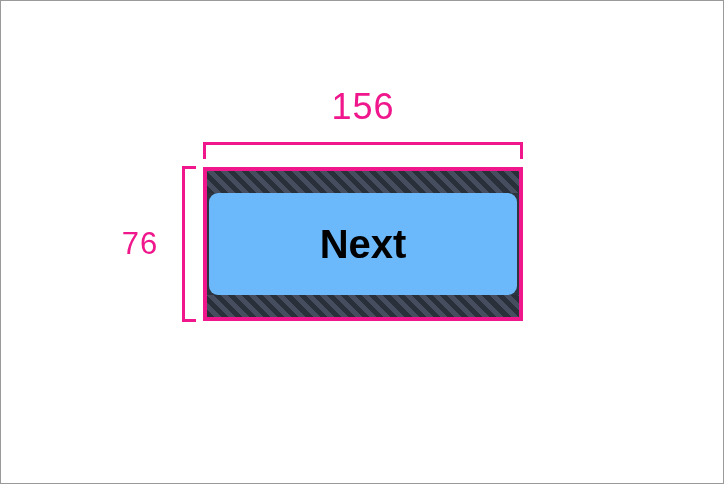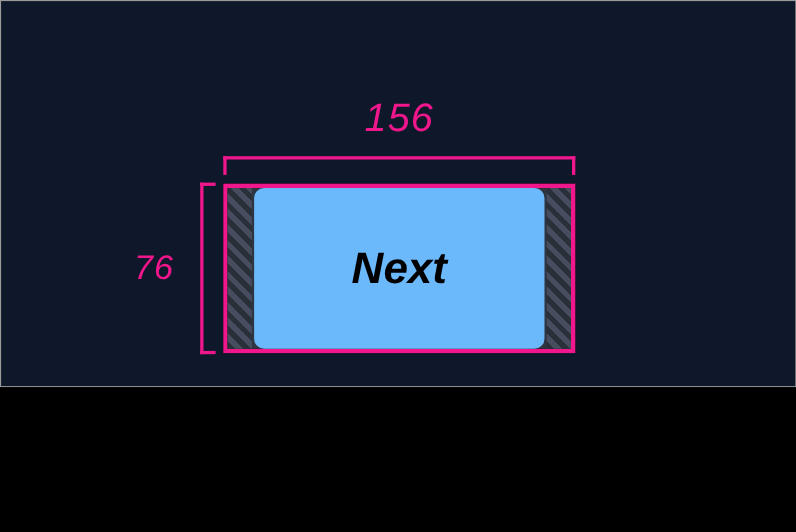--- a/index.html
+++ b/index.html
@@ -7,26 +7,25 @@
     padding: 0;
     background: #000000;
   }
   body {
     font-family: "Liberation Sans", sans-serif;
   }
 
   #screenshot {
     position: relative;
     width: 724px;
-    height: 352px;
-    background: #0f172a;
+    height: 484px;
+    background: #ffffff;
     overflow: hidden;
     box-sizing: border-box;
     border: 1px solid #9a9a9a;
-    font-style: italic;
   }
 
   
   .dim-label-top {
     position: absolute;
     left: 202px;
     top: 86px;
     width: 320px;
     text-align: center;
     color: #F0168C;
@@ -87,20 +86,21 @@
     height: 154px;
     box-sizing: border-box;
     border: 4px solid #F0168C;
     background: #000000;
   }
 
   .widget-inner {
     position: absolute;
     inset: 0;
     display: flex;
+    flex-direction: column;
     background: #2E3440;
   }
 
   
   .hatch {
     flex: 0 0 22px;
     background-color: #2E3440;
     background-image: repeating-linear-gradient(
       45deg,
       #2a3039 0px,

